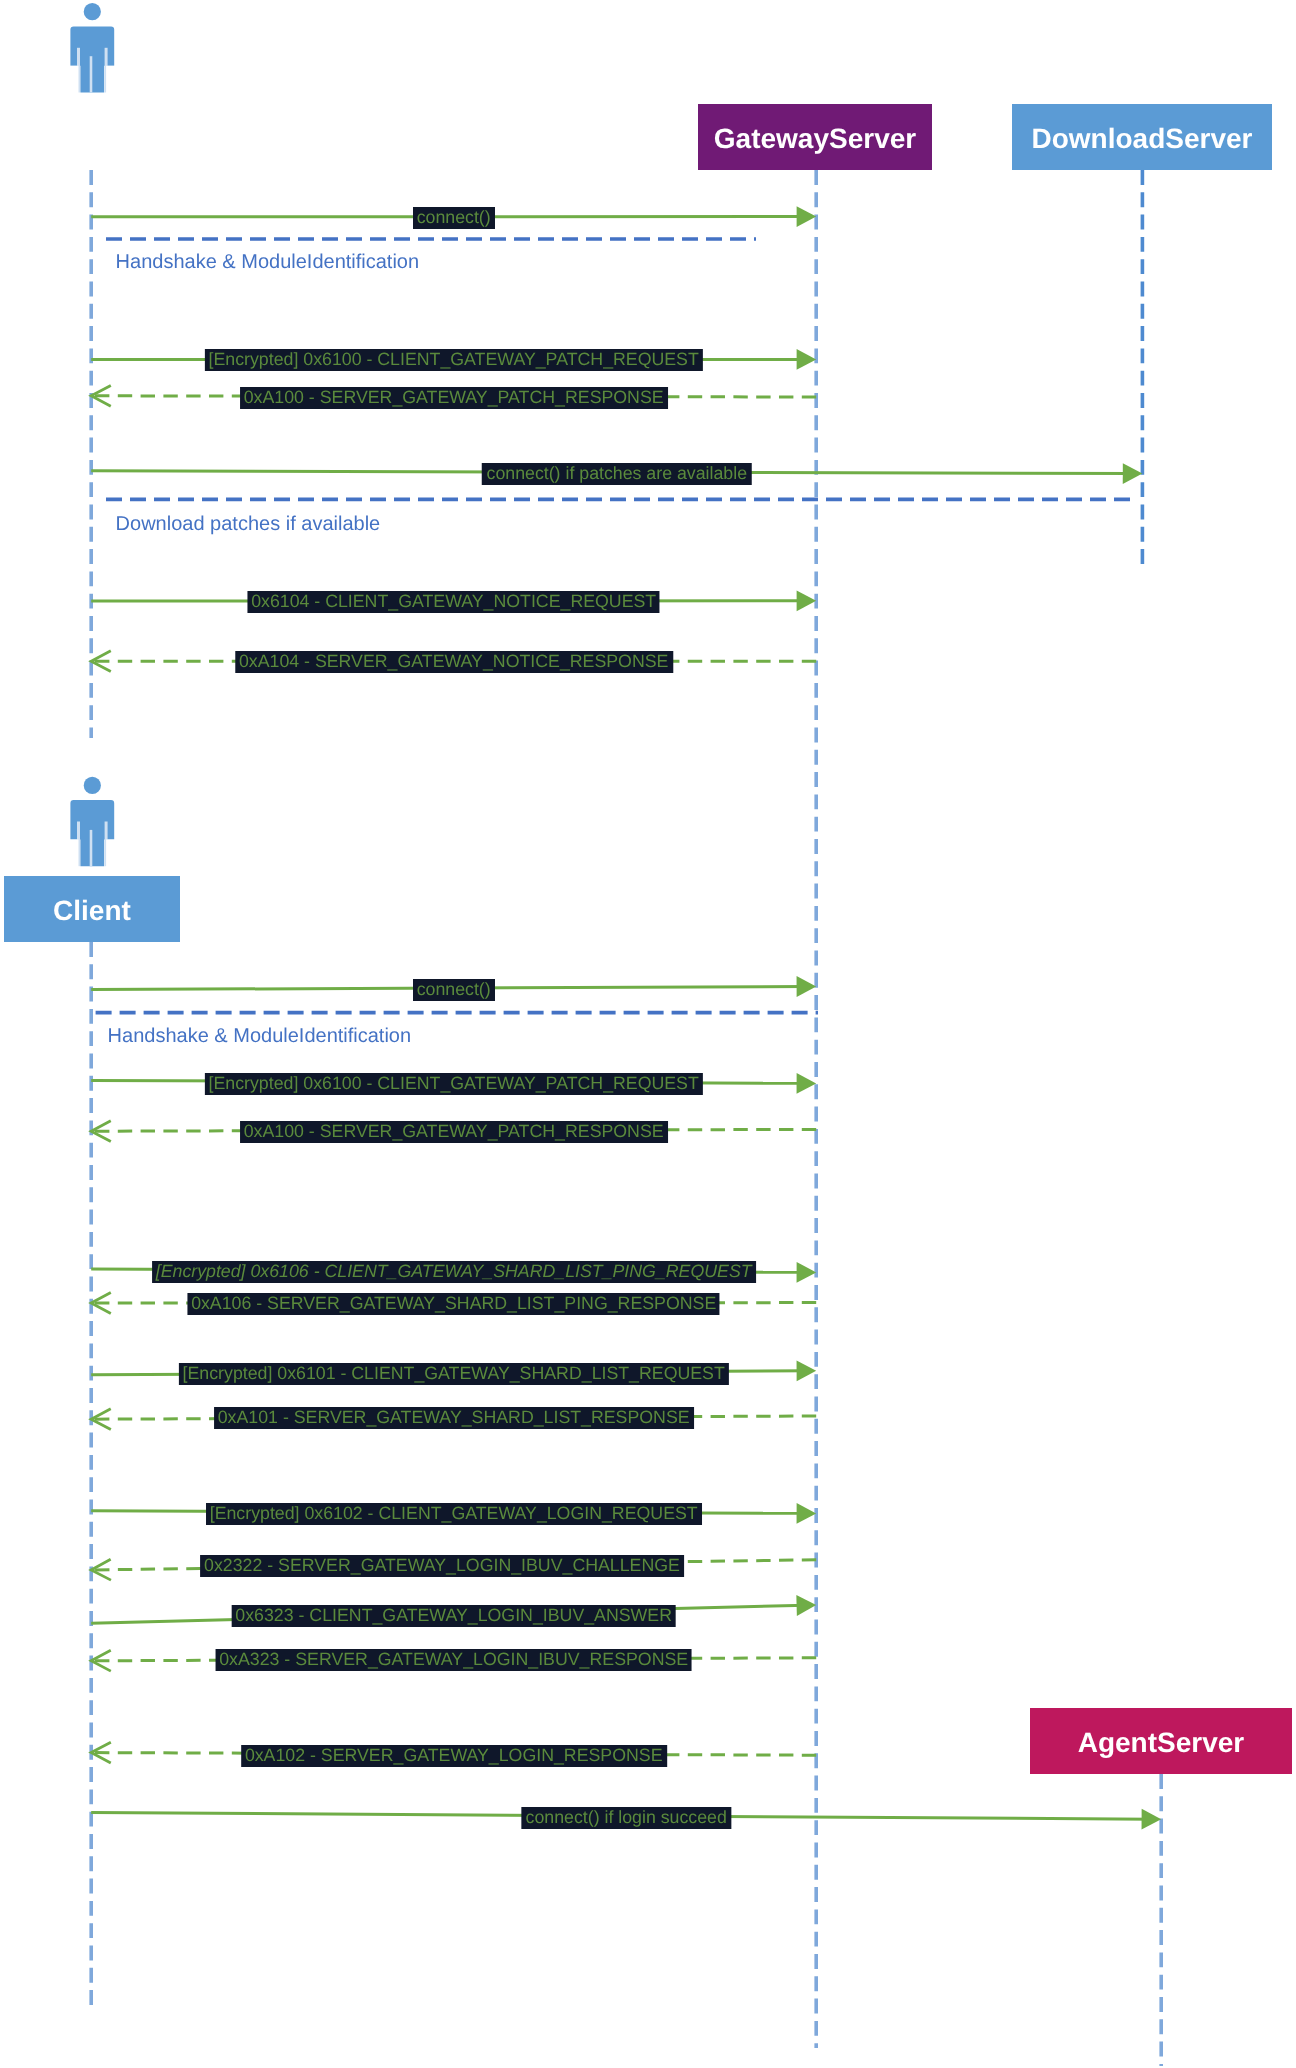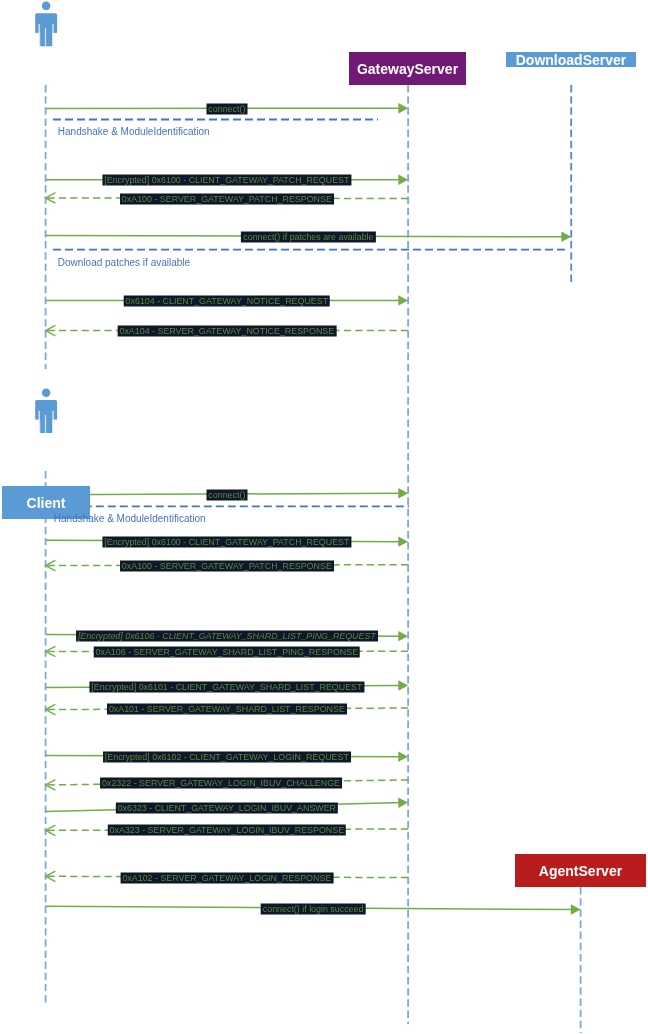--- a/index.html
+++ b/index.html
@@ -135,19 +135,19 @@
     <div class="msglabel" style="left: 226.85px; top: 652px;">0xA106 - SERVER_GATEWAY_SHARD_LIST_PING_RESPONSE</div>
     <div class="msglabel" style="left: 226.85px; top: 687px;">[Encrypted] 0x6101 - CLIENT_GATEWAY_SHARD_LIST_REQUEST</div>
     <div class="msglabel" style="left: 226.85px; top: 709.4px;">0xA101 - SERVER_GATEWAY_SHARD_LIST_RESPONSE</div>
     <div class="msglabel" style="left: 226.85px; top: 756.65px;">[Encrypted] 0x6102  - CLIENT_GATEWAY_LOGIN_REQUEST</div>
     <div class="msglabel" style="left: 221px; top: 783.05px;">0x2322 - SERVER_GATEWAY_LOGIN_IBUV_CHALLENGE</div>
     <div class="msglabel" style="left: 226.85px; top: 807.65px;">0x6323 - CLIENT_GATEWAY_LOGIN_IBUV_ANSWER</div>
     <div class="msglabel" style="left: 226.85px; top: 830.25px;">0xA323 - SERVER_GATEWAY_LOGIN_IBUV_RESPONSE</div>
     <div class="msglabel" style="left: 226.85px; top: 877.55px;">0xA102 - SERVER_GATEWAY_LOGIN_RESPONSE</div>
     <div class="msglabel" style="left: 313.1px; top: 908.55px;">connect() if login succeed</div>
     <div class="pbox" style="left: 349px; top: 52px; width: 117px; height: 33px; background: #701a75; color: rgb(255, 255, 255);">GatewayServer</div>
-    <div class="pbox" style="left: 506px; top: 52px; width: 130px; height: 15px; background: rgb(91, 155, 213); color: rgb(255, 255, 255);">DownloadServer</div>
-    <div class="pbox" style="left: 2px; top: 438px; width: 88px; height: 33px; background: rgb(91, 155, 213); color: rgb(255, 255, 255); margin-top: 48px;">Client</div>
-    <div class="pbox" style="left: 515px; top: 854px; width: 131px; height: 33px; background: #b91c1c; color: rgb(255, 255, 255);">AgentServer</div>
+    <div class="pbox" style="left: 506px; top: 52px; width: 130px; height: 33px; background: rgb(91, 155, 213); color: rgb(255, 255, 255);">DownloadServer</div>
+    <div class="pbox" style="left: 2px; top: 438px; width: 88px; height: 33px; background: rgb(91, 155, 213); color: rgb(255, 255, 255);">Client</div>
+    <div class="pbox" style="left: 515px; top: 854px; width: 131px; height: 33px; background: #be185d; color: rgb(255, 255, 255);">AgentServer</div>
     <div class="note" style="left: 57.8px; top: 131.9px;">Handshake &amp; ModuleIdentification</div>
     <div class="note" style="left: 57.8px; top: 262.7px;">Download patches if available</div>
     <div class="note" style="left: 53.8px; top: 518.8px;">Handshake &amp; ModuleIdentification</div>
   </div>
 
 </body></html>

